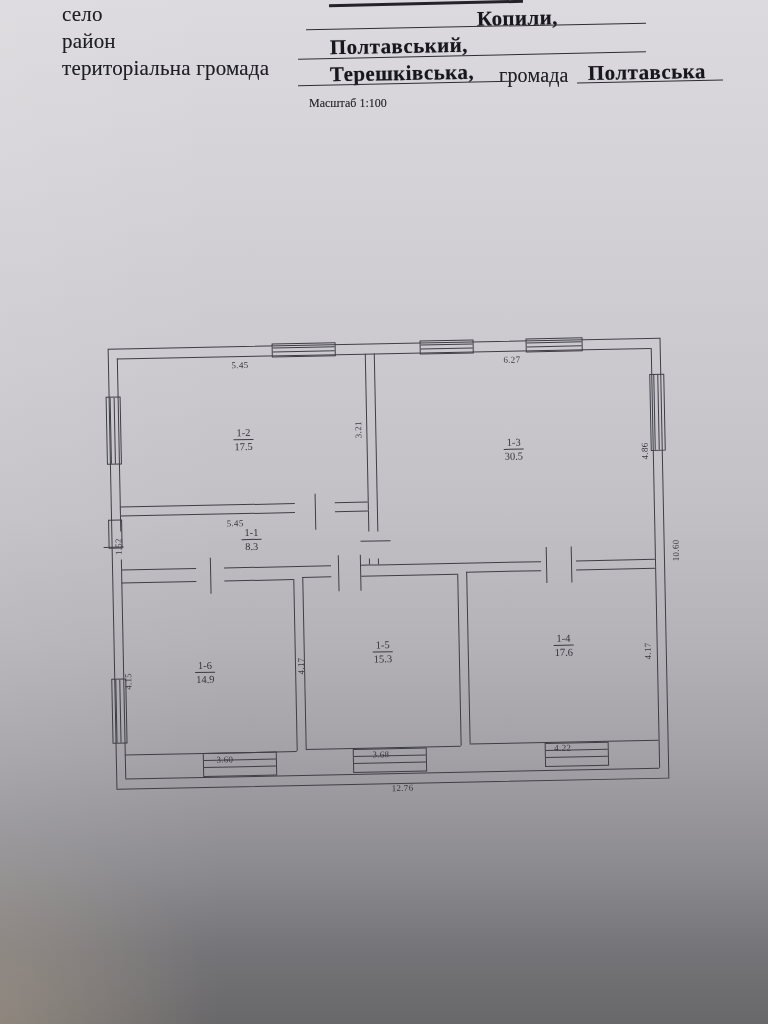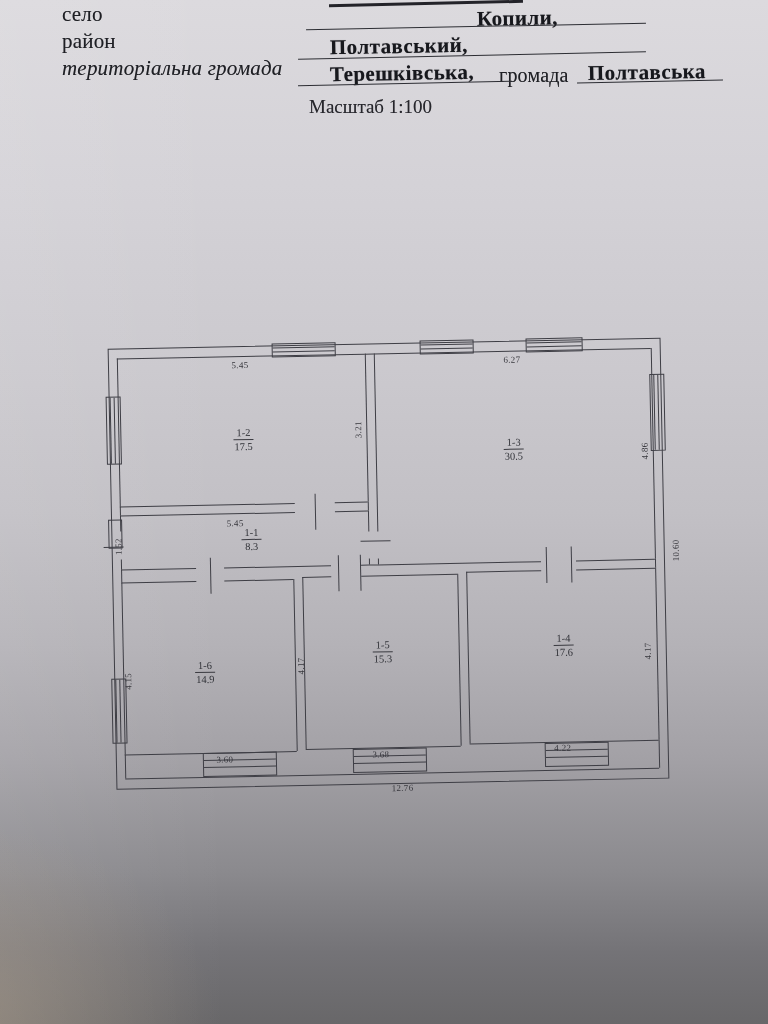--- a/index.html
+++ b/index.html
@@ -15,21 +15,21 @@
       radial-gradient(ellipse 380px 280px at -50px 1020px, rgba(177,160,138,0.55), rgba(177,160,138,0) 70%),
       linear-gradient(to right, rgba(255,255,255,0.07), rgba(255,255,255,0) 30%),
       linear-gradient(to bottom,#dcdade 0%,#d4d2d7 18%,#cbc9ce 36%,#c2c0c5 50%,#b4b2b7 63%,#a3a1a6 74%,#8b8a8e 85%,#747377 93%,#686769 100%);
   }
   .abs{position:absolute;}
   
   .hdr-label{font-size:21px;color:var(--text-ink);letter-spacing:.2px;text-shadow:0 0 .6px rgba(20,20,25,.4);}
   .hdr-value{font-size:21px;font-weight:bold;color:#17181d;letter-spacing:.4px;text-shadow:0 0 .7px rgba(10,10,15,.45);}
   .rule{height:0;border-top:1.8px solid var(--rule);}
   .cutoff{height:0;border-top:3px solid #232329;}
-  .scale-note{font-size:19px;color:#26262c;text-shadow:0 0 .6px rgba(20,20,25,.35);}
+  .scale-note{font-size:12px;color:#26262c;text-shadow:0 0 .6px rgba(20,20,25,.35);}
   
   #plan{left:104px;top:334px;width:590px;height:460px;transform:rotate(-1.15deg);transform-origin:50% 50%;}
   .hl{position:absolute;height:0;border-top:1.6px solid var(--ink);}
   .vl{position:absolute;width:0;border-left:1.6px solid var(--ink);}
   .orect{position:absolute;border:1.7px solid var(--ink);}
   .winH{position:absolute;border:1.4px solid var(--ink);}
   .winH::before,.winH::after{content:"";position:absolute;left:0;right:0;border-top:1.1px solid var(--ink);}
   .winH::before{top:26%}.winH::after{top:58%}
   .winV{position:absolute;border:1.4px solid var(--ink);}
   .winV::before,.winV::after{content:"";position:absolute;top:0;bottom:0;border-left:1.1px solid var(--ink);}
@@ -47,21 +47,21 @@
 <div class="abs cutoff" style="left:329px;top:2px;width:194px;transform:rotate(-1.3deg);"></div>
 
 <span class="abs hdr-label" style="left:62px;top:2px;">село</span>
 <span class="abs hdr-value" style="left:477px;top:6px;transform:rotate(-1deg);">Копили,</span>
 <div class="abs rule" style="left:306px;top:26px;width:340px;transform:rotate(-1.1deg);"></div>
 
 <span class="abs hdr-label" style="left:62px;top:29px;">район</span>
 <span class="abs hdr-value" style="left:330px;top:34px;transform:rotate(-1deg);">Полтавський,</span>
 <div class="abs rule" style="left:298px;top:55px;width:348px;transform:rotate(-1.2deg);"></div>
 
-<span class="abs hdr-label" style="left:62px;top:56px;font-style:italic;">територіальна громада</span>
+<span class="abs hdr-label" style="left:62px;top:56px;">територіальна громада</span>
 <span class="abs hdr-value" style="left:330px;top:61px;transform:rotate(-1deg);">Терешківська,</span>
 <span class="abs hdr-label" style="left:499px;top:64px;font-size:20px;">громада</span>
 <span class="abs hdr-value" style="left:588px;top:60px;transform:rotate(-1deg);">Полтавська</span>
 <div class="abs rule" style="left:298px;top:83px;width:214px;transform:rotate(-1.2deg);"></div>
 <div class="abs rule" style="left:577px;top:81px;width:146px;transform:rotate(-1.2deg);"></div>
 
 <div class="abs scale-note" style="left:309px;top:96px;">Масштаб 1:100</div>
 
 <div id="plan" class="abs">
 

